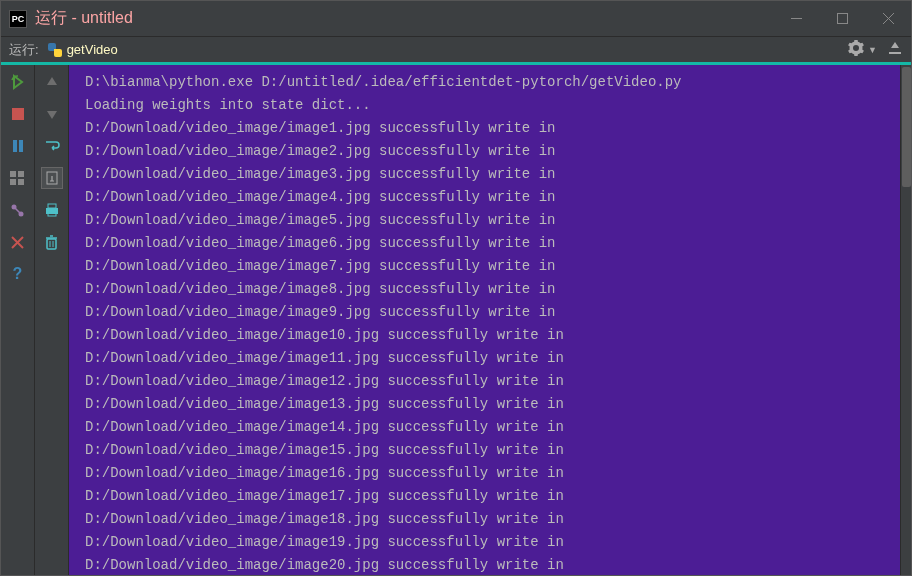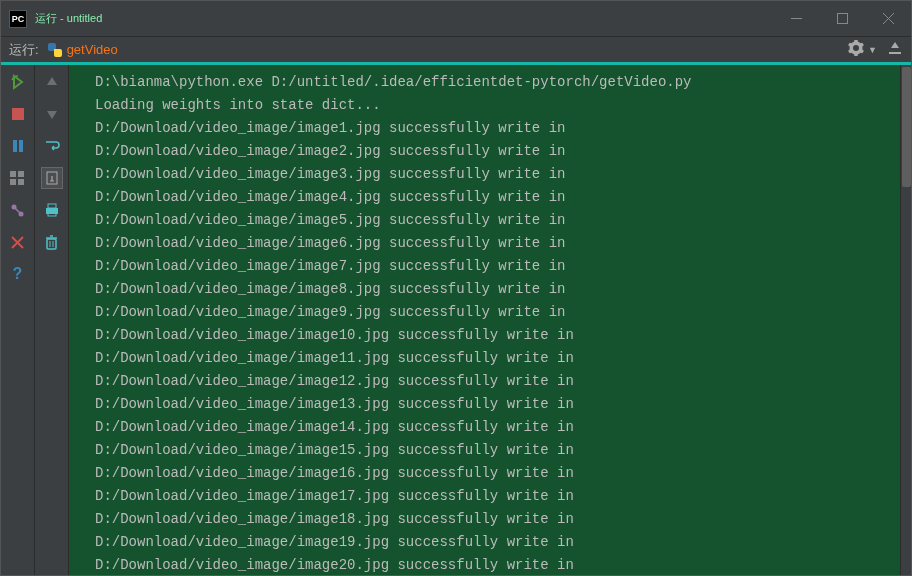--- a/index.html
+++ b/index.html
@@ -28,22 +28,22 @@
   color: #fff;
   font-size: 9px;
   font-weight: bold;
   display: flex;
   align-items: center;
   justify-content: center;
   margin-right: 8px;
   border: 1px solid #555;
 }
 .titlebar .title {
-  color: #86efac;
-  font-size: 11px;
+  color: #fca5a5;
+  font-size: 16px;
 }
 .win-controls {
   margin-left: auto;
   display: flex;
 }
 .win-btn {
   width: 46px;
   height: 35px;
   display: flex;
   align-items: center;
@@ -81,21 +81,21 @@
 }
 .python-icon::after {
   content: "";
   position: absolute;
   width: 8px; height: 8px;
   background: #ffd43b;
   border-radius: 0 2px 2px 2px;
   bottom: 1px; right: 1px;
 }
 .toolbar .script-name {
-  color: #f97316;
+  color: #fef9c3;
   font-size: 13px;
 }
 .toolbar-right {
   margin-left: auto;
   display: flex;
   gap: 10px;
   align-items: center;
 }
 .toolbar-right svg { fill: #aaa; }
 
@@ -120,22 +120,22 @@
   align-items: center;
   justify-content: center;
 }
 .gutter-btn.active {
   background: #4b4e50;
   border: 1px solid #666;
 }
 
 .console {
   flex: 1;
-  background: #14532d;
-  padding: 6px 0 6px 26px;
+  background: #4c1d95;
+  padding: 6px 0 6px 16px;
   overflow: hidden;
   font-family: "Consolas", "Courier New", monospace;
   font-size: 14px;
   line-height: 23px;
   color: #bbbbbb;
   white-space: pre;
 }
 .console-line { display: block; }
 
 .scrollbar {

